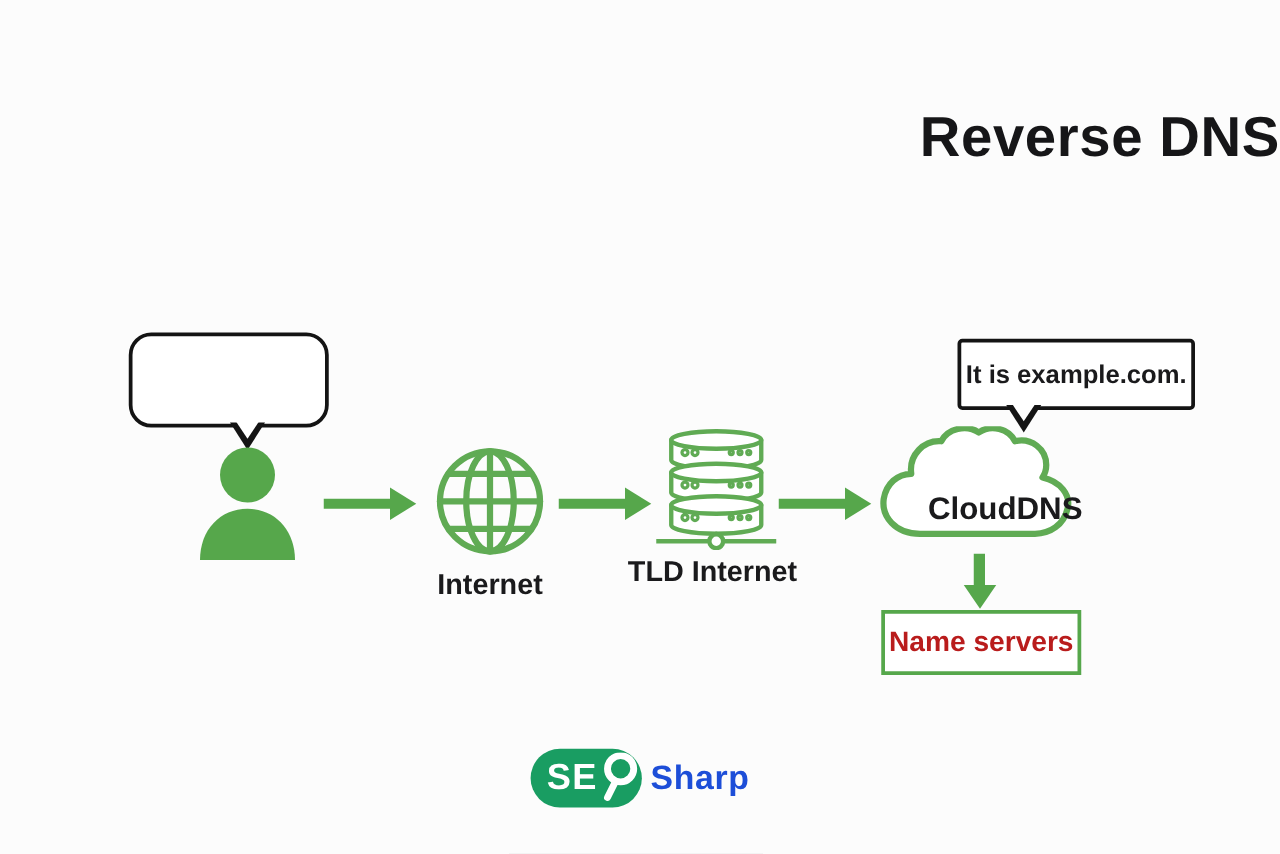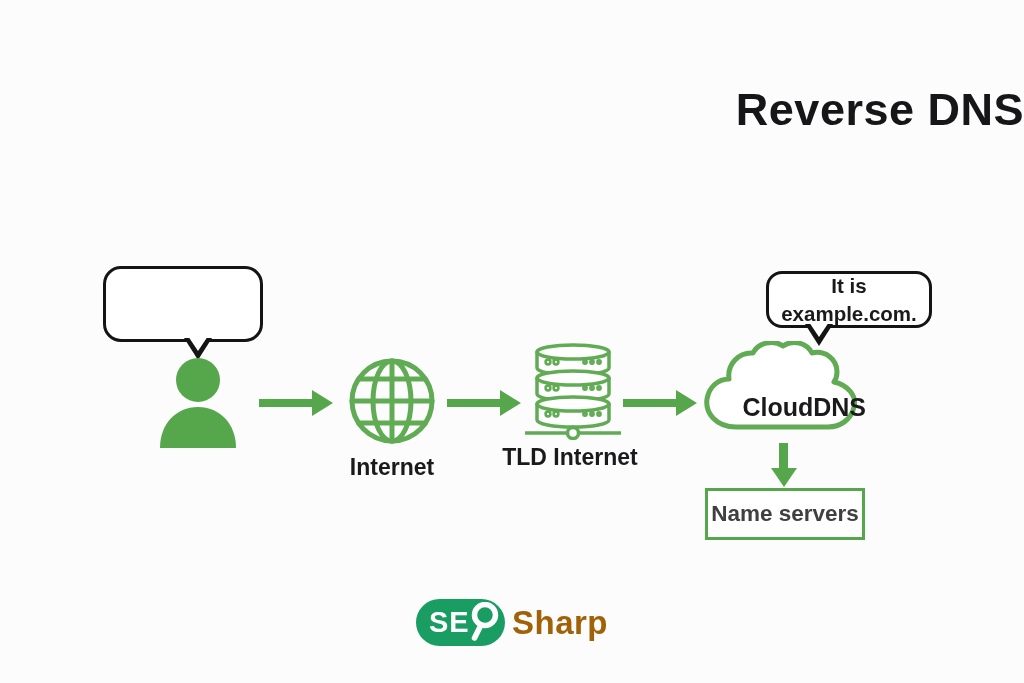--- a/index.html
+++ b/index.html
@@ -45,29 +45,29 @@
   .arrow-d{position:absolute;width:9px;background:var(--g);}
   .arrow-d::after{content:'';position:absolute;bottom:-18px;left:50%;transform:translateX(-50%);
     width:0;height:0;border-left:13px solid transparent;border-right:13px solid transparent;
     border-top:19px solid var(--g);}
   .icon{position:absolute;}
   .cloud-label{position:absolute;left:701px;top:393px;width:165px;text-align:right;
     font-size:25px;font-weight:700;color:#1a1a1c;}
   .nsbox{
     position:absolute;left:705px;top:488px;width:160px;height:52px;
     border:3px solid var(--g);background:#fff;display:flex;align-items:center;justify-content:center;
-    font-size:22.5px;font-weight:700;color:#404040;
+    font-size:22.5px;font-weight:700;color:#b91c1c;
   }
   
   .logo{position:absolute;top:599px;left:50%;transform:translateX(-50%);
     display:flex;align-items:center;gap:7px;}
   .seo-pill{width:89px;height:47px;border-radius:24px;background:var(--brand);
-    display:flex;align-items:center;justify-content:flex-start;padding-left:13px;}
+    display:flex;align-items:center;justify-content:space-between;padding-left:13px;}
   .seo-pill span{color:#fff;font-size:29px;font-weight:700;letter-spacing:1px;line-height:1;}
-  .brand-suffix{font-size:33px;font-weight:700;color:#a16207;letter-spacing:.5px;}
+  .brand-suffix{font-size:27px;font-weight:700;color:#1d4ed8;letter-spacing:.5px;}
 </style>
 </head>
 <body>
 
 <div class="stage">
 
   <div class="title">Reverse DNS</div>
 
   <div class="bubble" style="left:103px;top:266px;width:160px;height:76px;">
     <div class="tailwrap">
@@ -128,21 +128,21 @@
         <circle cx="31" cy="76" r="2.4"></circle>
       <circle cx="60" cy="76" r="1.6"></circle>
         <circle cx="67" cy="76" r="1.6"></circle>
         <circle cx="74" cy="76" r="1.6"></circle>
     </g>
   </svg>
   <div class="nlabel" style="left:480px;top:444px;width:180px;">TLD Internet</div>
 
   <div class="arrow-r" style="left:623px;top:399px;width:54px;"></div>
 
-  <div class="bubble" style="left:766px;top:271px;width:166px;height:57px;border-radius:16px;">
+  <div class="bubble" style="left:766px;top:271px;width:190px;height:57px;border-radius:4px;">
     <span>It is example.com.</span>
     <div class="tailwrap">
       <div class="tail-b" style="left:36px;"></div>
       <div class="tail-w" style="left:40px;"></div>
     </div>
   </div>
 
   <svg class="icon" style="left:701px;top:341px;" width="165" height="99" viewBox="0 0 165 99">
     <path d="M35,86
              C15,86 4,72 6,58

